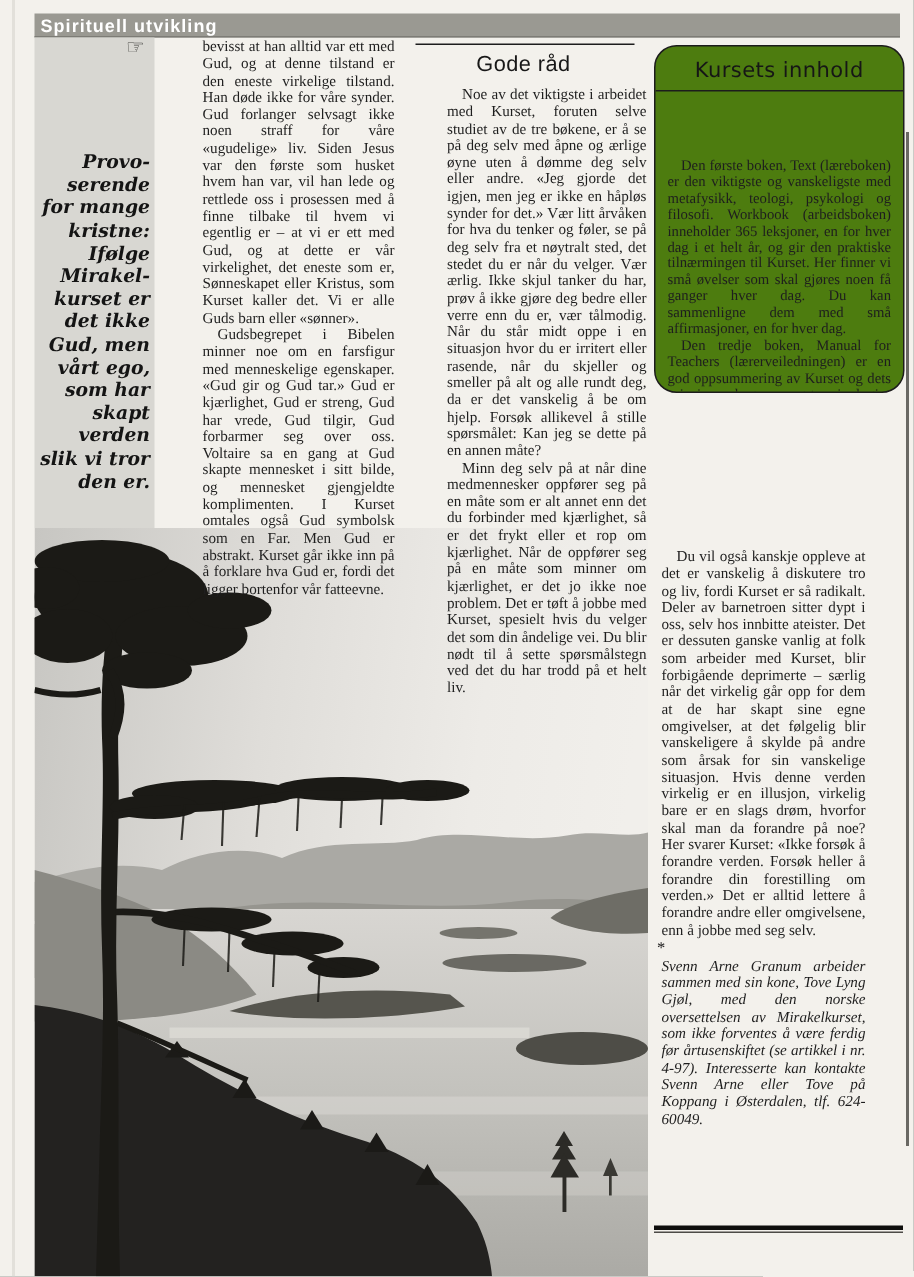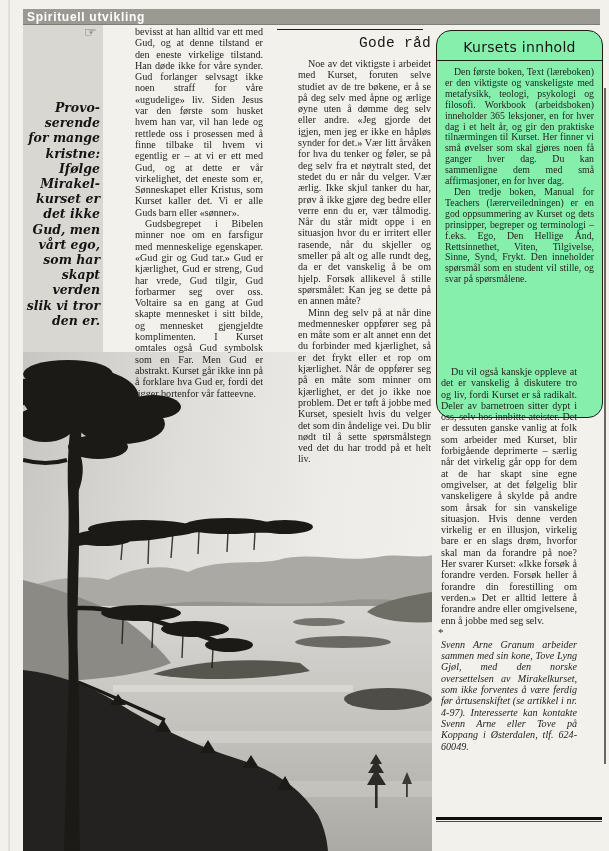--- a/index.html
+++ b/index.html
@@ -24,33 +24,33 @@
     font-size:12.5px;line-height:15.2px;text-align:right;color:#141414;
     white-space:pre-line;
   }
   .bodytext{font-size:10.1px;line-height:11.3px;text-align:justify;}
   .bodytext p{margin:0;padding-left:31px;}
   .bodytext p.ind{text-indent:10px;font-family:Liberation Serif, serif;}
   .col1{position:absolute;left:104px;top:26px;width:159px;z-index:3;}
   .col2{position:absolute;left:267px;top:26px;width:164px;z-index:3;}
   .advice-rule{height:0;border-top:1.6px solid #1d1d1d;margin:3px 8px 4px 10px;}
   .advice-title{
-    font-family:Liberation Mono, monospace;font-size:14.5px;line-height:18px;
-    text-align:right;color:#181818;letter-spacing:.3px;margin-bottom:6px;
+    font-family:Liberation Sans, sans-serif;font-size:14.5px;line-height:18px;
+    text-align:center;color:#181818;letter-spacing:.3px;margin-bottom:6px;
   }
   .contents-box{
-    position:absolute;left:436px;top:30px;width:167px;height:388px;box-sizing:border-box;
-    background:#86efac;border:1.6px solid #1c1c1c;border-radius:15px;overflow:hidden;z-index:3;
+    position:absolute;left:436px;top:30px;width:167px;height:232px;box-sizing:border-box;
+    background:#4d7c0f;border:1.6px solid #1c1c1c;border-radius:15px;overflow:hidden;z-index:3;
   }
   .contents-title{
     font-family:"DejaVu Sans",sans-serif;font-size:14px;text-align:center;
     padding:8px 4px 5px 4px;color:#161616;letter-spacing:.3px;
   }
   .contents-rule{border-top:1.6px solid #1c1c1c;}
-  .contents-body{padding:6px 8px 0 8px;font-size:9.8px;line-height:10.9px;text-align:justify;}
+  .contents-body{padding:6px 8px 0 8px;font-size:9.8px;line-height:10.9px;text-align:justify;margin-top:39px;}
   .contents-body p{margin:0;}
   .contents-body p.ind{text-indent:9px;}
   .col3{position:absolute;left:410px;top:366px;width:167px;z-index:3;}
   .sep-star{padding-left:28px;font-size:11px;line-height:13px;}
   .credit{font-style:italic;margin-top:1px;}
   .end-rule{position:absolute;left:436px;top:817px;width:166px;z-index:3;}
   .end-rule .thick{border-top:3px solid #0e0e0c;}
   .end-rule .thin{border-top:1px solid #4c4b47;margin-top:1px;}
   .edge-line{position:absolute;left:604px;top:88px;width:2px;height:676px;background:#2e2d2a;opacity:.7;}
   .photo{position:absolute;left:23px;top:352px;width:409px;height:499px;z-index:1;}

